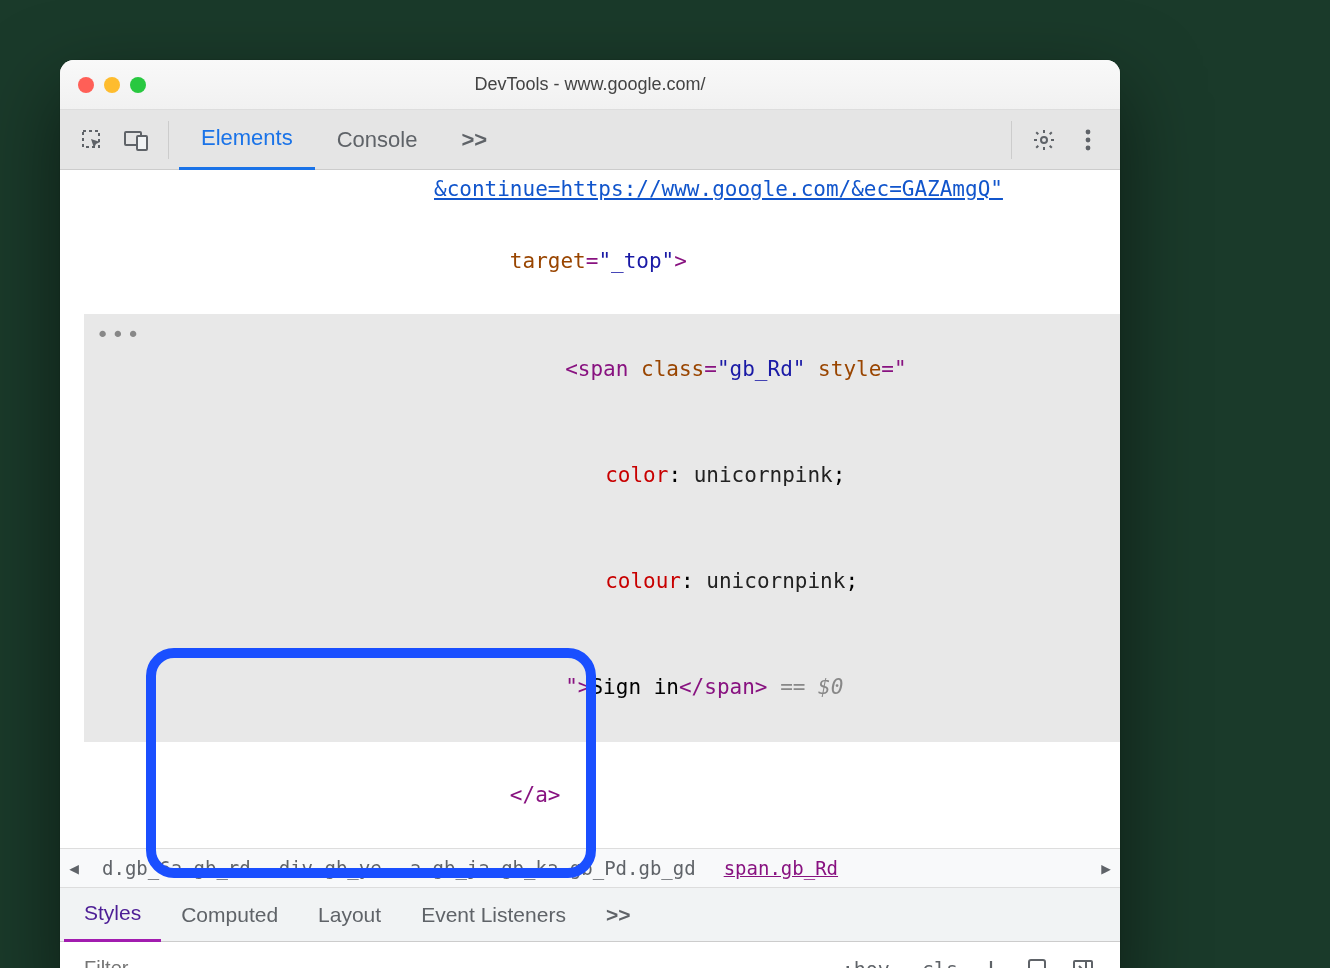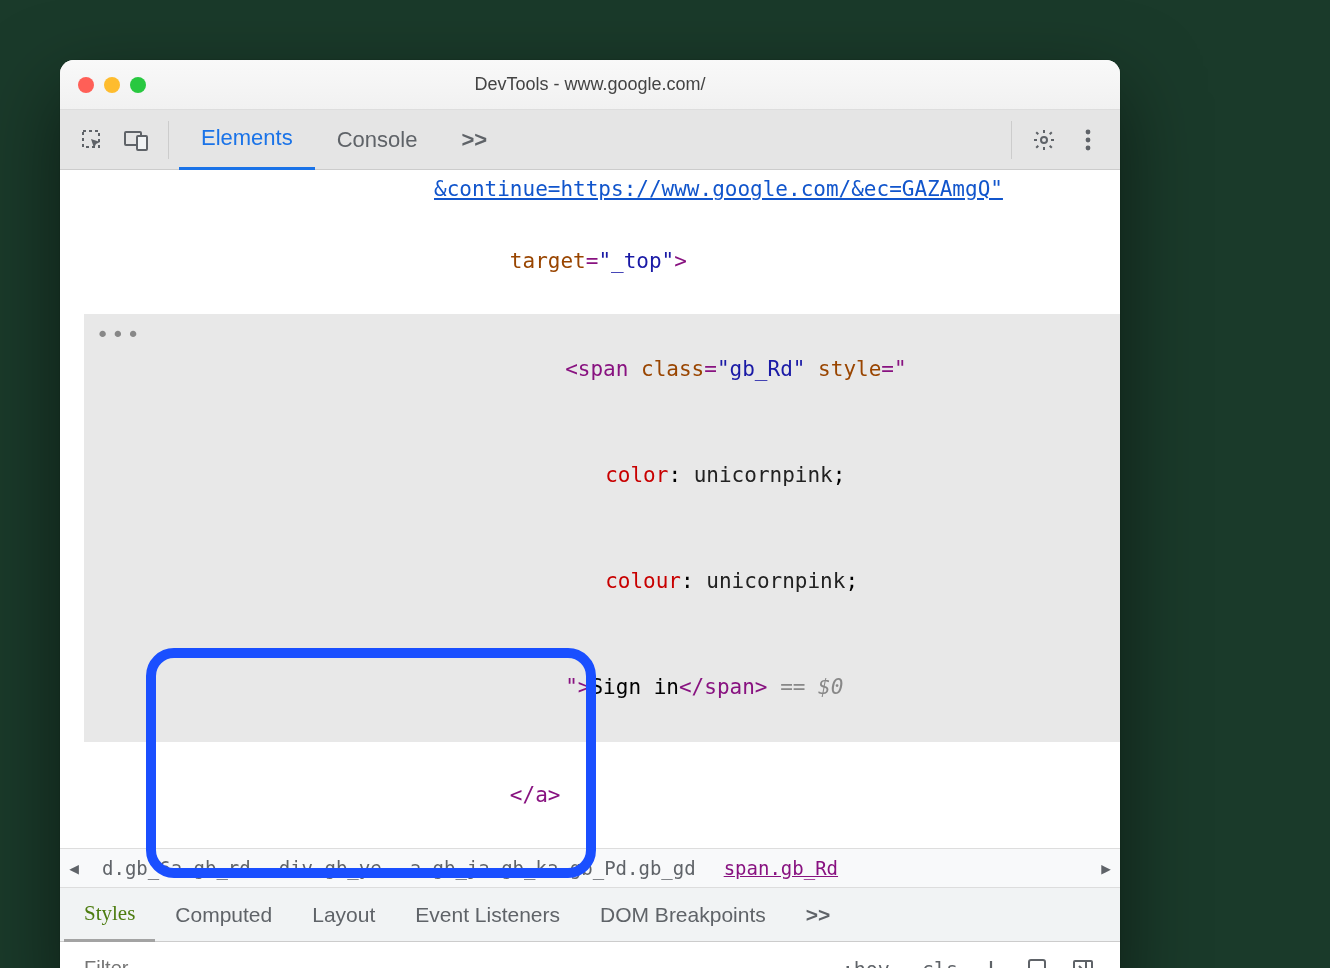--- a/index.html
+++ b/index.html
@@ -73,21 +73,21 @@
     overflow:hidden;
   }
   .bc-arrow { width:28px; text-align:center; color:#5f6368; cursor:pointer; font-size:16px;}
   .bc-item { padding:0 14px; color:#5f6368; white-space:nowrap; }
   .bc-item.active { color:#881280;text-decoration:underline; }
   .subtabs {
     display:flex; align-items:center; height:54px; background:#f1f3f4;
     border-bottom:1px solid #ccc; padding:0 4px;
   }
   .subtab { padding:0 20px; height:54px; display:flex; align-items:center; font-size:21px; color:#5f6368; cursor:pointer;}
-  .subtab.active { color:#4d7c0f; border-bottom:3px solid #a3a3a3;font-family:Liberation Serif, serif; }
+  .subtab.active { color:#4c1d95; border-bottom:3px solid #a21caf; }
   .styles-toolbar {
     display:flex; align-items:center; height:54px; border-bottom:1px solid #e0e0e0;
     padding: 0 14px 0 24px; background:#fff;
   }
   .filter-input {
     border:none; outline:none; font-size:20px; color:#888; flex:1;
     background:transparent;
   }
   .st-btn { font-size:20px; color:#5f6368; margin:0 10px; cursor:pointer; font-family: inherit;}
   .st-btn.mono { font-family: ui-monospace, Menlo, monospace; }
@@ -186,21 +186,20 @@
     <div class="bc-item active">span.gb_Rd</div>
     <div class="spacer"></div>
     <div class="bc-arrow">▶</div>
   </div>
 
   <div class="subtabs">
     <div class="subtab active">Styles</div>
     <div class="subtab">Computed</div>
     <div class="subtab">Layout</div>
     <div class="subtab">Event Listeners</div>
-    <div class="subtab">DOM Breakpoints</div>
     <div class="subtab" style="font-weight:600;">&gt;&gt;</div>
   </div>
 
   <div class="styles-toolbar">
     <input class="filter-input" placeholder="Filter" style="">
     <div class="st-btn mono">:hov</div>
     <div class="st-btn mono">.cls</div>
     <div class="st-icon">
       <svg width="22" height="22" viewBox="0 0 22 22" stroke="currentColor" stroke-width="2.2" fill="none">
         <path d="M11 3v16M3 11h16"></path>

